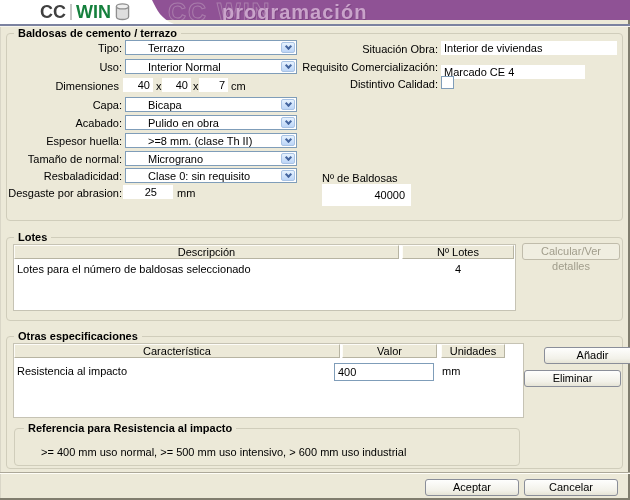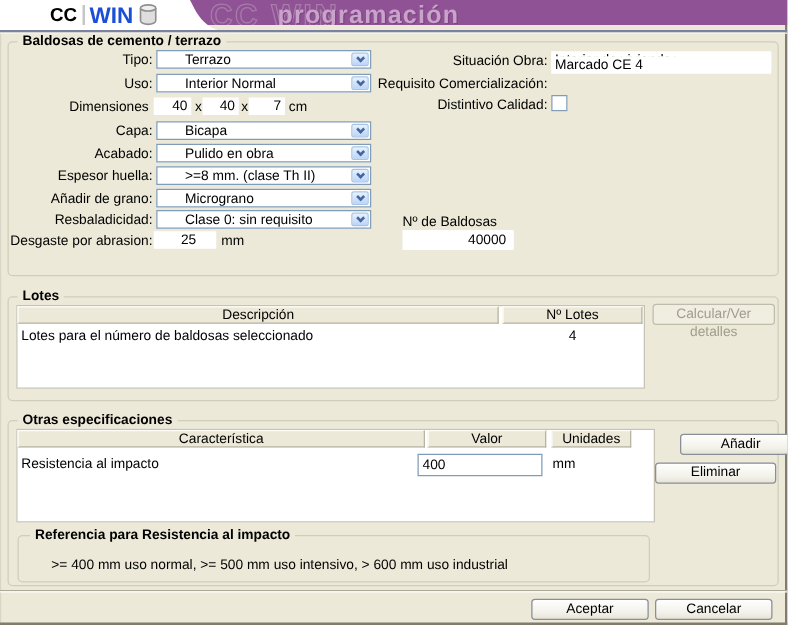--- a/index.html
+++ b/index.html
@@ -10,23 +10,23 @@
 
   
   .hdr { position:absolute; left:0; top:0; width:630px; height:20px; background:#8F5295; overflow:hidden; }
   .hdr-line { position:absolute; left:0; top:24px; width:630px; height:2px; background:#7b82a0; }
   .hdr-hl { position:absolute; left:0; top:26px; width:630px; height:1px; background:#f7f5ec; }
   .logo-wrap { position:absolute; left:0; top:0; width:180px; height:24px; }
   .ghost-svg { position:absolute; left:166px; top:0; width:240px; height:24px; overflow:hidden; }
   .hdr-title { position:absolute; left:222px; top:1px; font-size:20px; font-weight:bold; color:#C9A3CA;
                text-shadow:1px 1px 0 #7e4584; letter-spacing:1px; }
   .logo { position:absolute; left:40px; top:2px; height:20px; display:flex; align-items:center; gap:4px; }
-  .logo .cc  { color:#000000; font-weight:bold; font-size:15px; letter-spacing:0px; }
+  .logo .cc  { color:#404040; font-weight:bold; font-size:18px; letter-spacing:0px; }
   .logo .sep { width:2px; height:16px; background:#c6c6c6; }
-  .logo .win { color:#1d4ed8; font-weight:bold; font-size:18px; }
+  .logo .win { color:#15803d; font-weight:bold; font-size:18px; }
 
   
   .gb { position:absolute; border:1px solid #d0cdbb; border-radius:4px; }
   .gb-title { position:absolute; font-weight:bold; background:#ECE9D8; padding:0 4px; white-space:nowrap; }
 
   
   .lbl { position:absolute; white-space:nowrap; }
   .r   { text-align:right; }
   .fld { position:absolute; background:#fff; border:0; font-family:"Liberation Sans",sans-serif;
          font-size:11px; padding:0 3px; outline:none; }
@@ -127,21 +127,21 @@
   </div>
 
   <div class="lbl r" style="left:0; top:135px; width:122px;">Espesor huella:</div>
   <div class="combo" style="left:125px; top:133px; width:172px;">
     <span class="ctxt">&gt;=8 mm. (clase Th II)</span>
     <span class="cbtn">
         <span class="chev"></span>
       </span>
   </div>
 
-  <div class="lbl r" style="left:0; top:153px; width:122px;">Añadir de grano:</div>
+  <div class="lbl r" style="left:0; top:153px; width:122px;">Tamaño de normal:</div>
   <div class="combo" style="left:125px; top:151px; width:172px;">
     <span class="ctxt">Micrograno</span>
     <span class="cbtn">
         <span class="chev"></span>
       </span>
   </div>
 
   <div class="lbl r" style="left:0; top:170px; width:122px;">Resbaladicidad:</div>
   <div class="combo" style="left:125px; top:168px; width:172px;">
     <span class="ctxt">Clase 0: sin requisito</span>
@@ -151,27 +151,27 @@
   </div>
 
   <div class="lbl r" style="left:0; top:187px; width:122px;">Desgaste por abrasion:</div>
   <input class="fld num" style="left: 123px; top: 185px; width: 50px; height: 14px; padding-right: 16px;" value="25">
   <div class="lbl" style="left:177px; top:187px;">mm</div>
 
   <div class="lbl r" style="left:280px; top:43px; width:158px;">Situación Obra:</div>
   <input class="fld" style="left: 441px; top: 41px; width: 176px; height: 14px;" value="Interior de viviendas">
 
   <div class="lbl r" style="left:280px; top:61px; width:158px;">Requisito Comercialización:</div>
-  <input class="fld" style="left: 441px; top: 45px; width: 176px; height: 14px;" value="Marcado CE 4">
+  <input class="fld" style="left: 441px; top: 65px; width: 144px; height: 14px;" value="Marcado CE 4">
 
   <div class="lbl r" style="left:280px; top:78px; width:158px;">Distintivo Calidad:</div>
   <div class="chk" style="left:441px; top:76px;"></div>
 
   <div class="lbl" style="left:322px; top:172px;">Nº de Baldosas</div>
-  <input class="fld num" style="left: 322px; top: 184px; width: 89px; height: 16px; padding-right: 6px;" value="40000">
+  <input class="fld num" style="left: 322px; top: 184px; width: 89px; height: 22px; padding-right: 6px;" value="40000">
 
   <div class="gb" style="left:6px; top:237px; width:617px; height:84px;"></div>
   <div class="gb-title" style="left:14px; top:231px;">Lotes</div>
 
   <div class="tbl" style="left:13px; top:244px; width:503px; height:67px;"></div>
   <div class="th" style="left:14px; top:245px; width:385px;">Descripción</div>
   <div class="th" style="left:402px; top:245px; width:112px;">Nº Lotes</div>
   <div class="cell" style="left:17px; top:263px;">Lotes para el número de baldosas seleccionado</div>
   <div class="cell" style="left:402px; top:263px; width:112px; text-align:center;">4</div>
 

